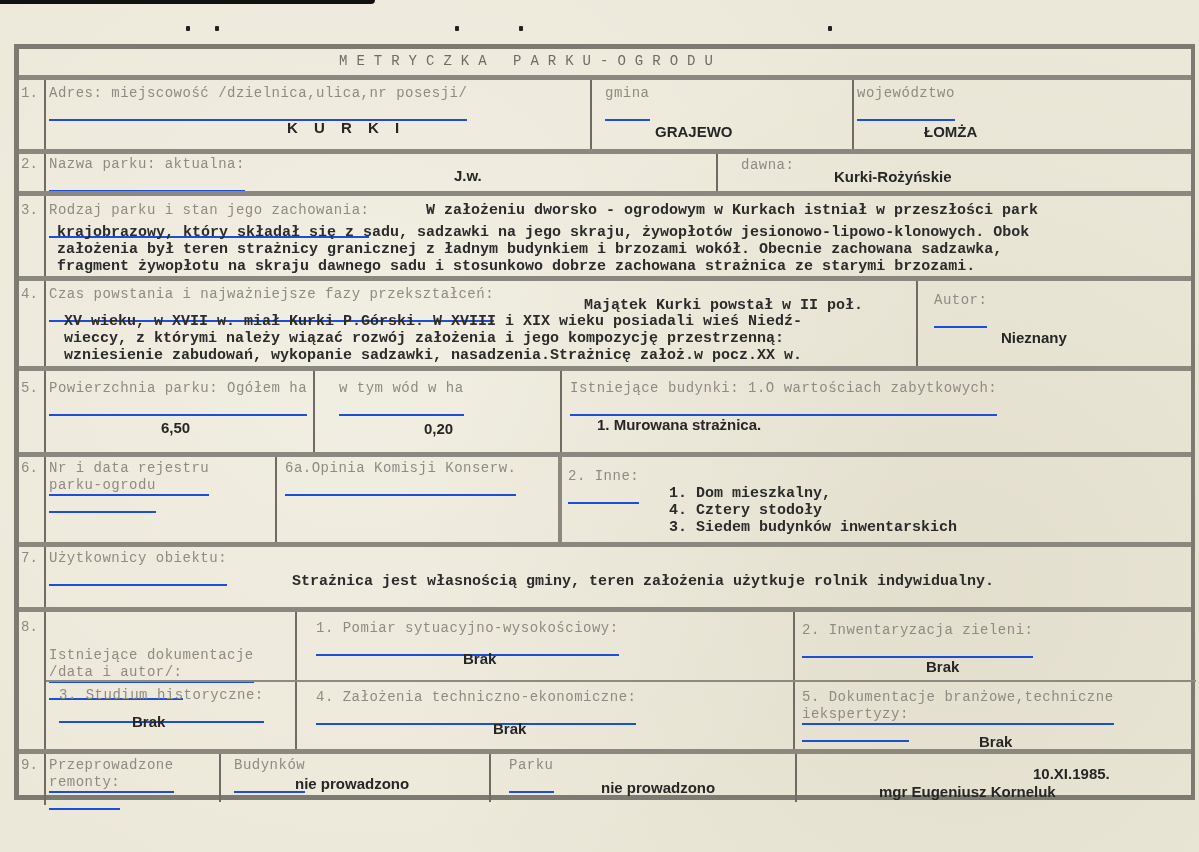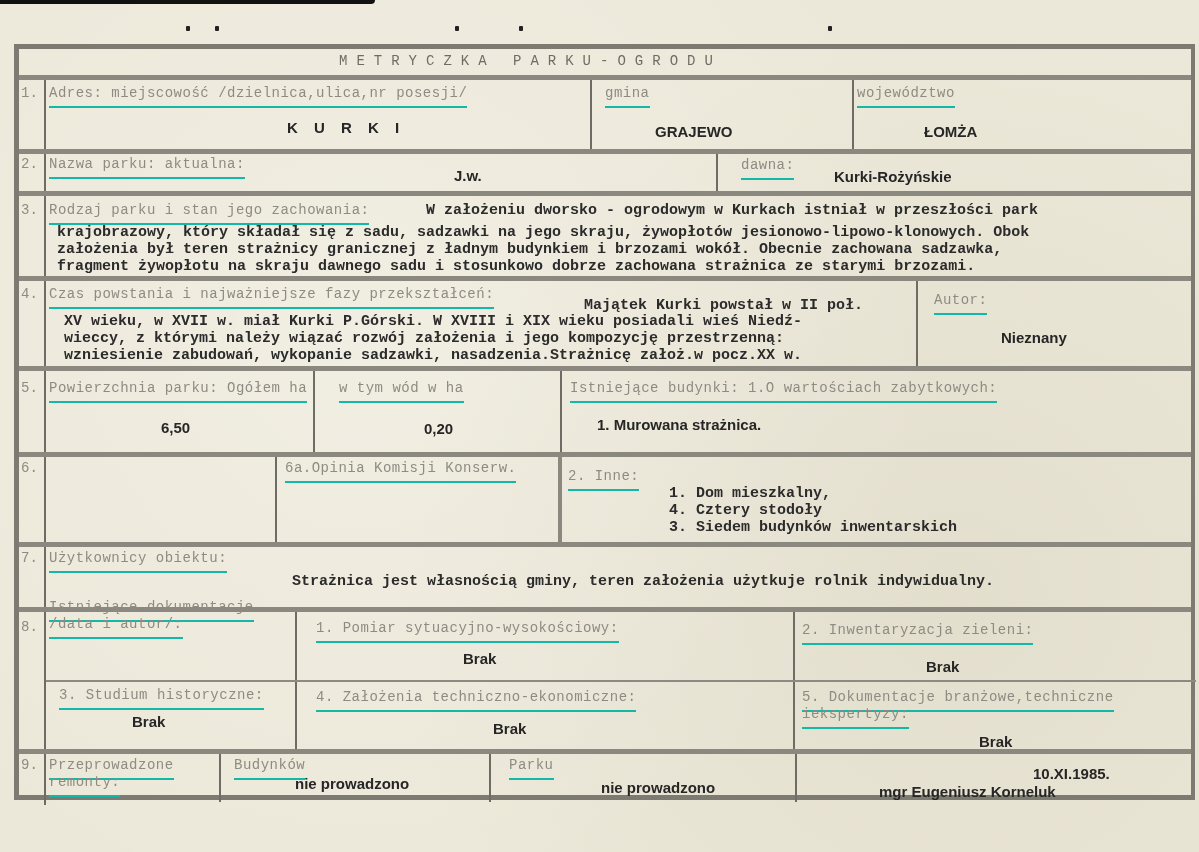--- a/index.html
+++ b/index.html
@@ -20,21 +20,21 @@
     border:5px solid #7d7a72;
     border-right-width:4px;
   }
   .hline { position:absolute; height:5px; background:#8b887f; }
   .hline.thin { height:2px; background:#8d8a82; }
   .vline { position:absolute; width:2px; background:#6f6c66; }
   .vline.thick { width:4px; background:#8b887f; }
   .label {
     position:absolute; font-size:14px; color:#8e8b83; letter-spacing:0.5px; white-space:nowrap;
   }
-  .label .u { border-bottom:2px solid #14b8a6; padding-bottom:5px; }
+  .label .u { border-bottom:2px solid #1d4ed8; padding-bottom:18px; }
   .num { position:absolute; font-size:14px; color:#8e8b83; }
   .val {
     position:absolute; font-size:15px; font-weight:bold; color:#262626; white-space:nowrap;
     font-family:Liberation Sans, sans-serif;
   }
   .para {
     position:absolute; font-size:15px; font-weight:bold; color:#2b2b2b; line-height:17px; white-space:nowrap;
   }
   .title {
     position:absolute; left:0; top:0; width:100%; height:26px; text-align:left;
@@ -101,36 +101,37 @@
   <div class="val" style="left:142px;top:370px">6,50</div>
   <div class="vline" style="left:294px;top:322px;height:84px"></div>
   <div class="label" style="left:320px;top:331px"><span class="u">w tym wód w ha</span></div>
   <div class="val" style="left:405px;top:371px">0,20</div>
   <div class="vline" style="left:541px;top:322px;height:84px"></div>
   <div class="label" style="left:551px;top:331px"><span class="u">Istniejące budynki: 1.O wartościach zabytkowych:</span></div>
   <div class="val" style="left:578px;top:367px">1. Murowana strażnica.</div>
   <div class="hline" style="left:0;top:403px;width:100%"></div>
 
   <div class="num" style="left:2px;top:411px">6.</div>
+  <div class="label" style="left:30px;top:411px;line-height:17px"><span class="u">Nr i data rejestru</span><br><span class="u">parku-ogrodu</span></div>
   <div class="vline" style="left:256px;top:408px;height:88px"></div>
   <div class="label" style="left:266px;top:411px"><span class="u">6a.Opinia Komisji Konserw.</span></div>
   <div class="vline thick" style="left:539px;top:408px;height:88px"></div>
   <div class="label" style="left:549px;top:419px"><span class="u">2. Inne:</span></div>
   <div class="para" style="left:650px;top:436px;font-weight:bold">1. Dom mieszkalny,</div>
   <div class="para" style="left:650px;top:453px">4. Cztery stodoły</div>
   <div class="para" style="left:650px;top:470px">3. Siedem budynków inwentarskich</div>
   <div class="hline" style="left:0;top:493px;width:100%"></div>
 
   <div class="num" style="left:2px;top:501px">7.</div>
   <div class="label" style="left:30px;top:501px"><span class="u">Użytkownicy obiektu:</span></div>
   <div class="para" style="left:273px;top:524px">Strażnica jest własnością gminy, teren założenia użytkuje rolnik indywidualny.</div>
   <div class="hline" style="left:0;top:558px;width:100%"></div>
 
   <div class="num" style="left:2px;top:570px">8.</div>
-  <div class="label" style="left:30px;top:550px;line-height:17px"><span class="u">Istniejące dokumentacje</span><br><span class="u">/data i autor/:</span></div>
+  <div class="label" style="left:30px;top:598px;line-height:17px"><span class="u">Istniejące dokumentacje</span><br><span class="u">/data i autor/:</span></div>
   <div class="vline" style="left:276px;top:563px;height:140px"></div>
   <div class="label" style="left:297px;top:571px"><span class="u">1. Pomiar sytuacyjno-wysokościowy:</span></div>
   <div class="val" style="left:444px;top:601px">Brak</div>
   <div class="vline" style="left:774px;top:563px;height:140px"></div>
   <div class="label" style="left:783px;top:573px"><span class="u">2. Inwentaryzacja zieleni:</span></div>
   <div class="val" style="left:907px;top:609px">Brak</div>
   <div class="hline thin" style="left:27px;top:631px;width:1150px"></div>
   <div class="label" style="left:40px;top:638px"><span class="u">3. Studium historyczne:</span></div>
   <div class="val" style="left:113px;top:664px">Brak</div>
   <div class="label" style="left:297px;top:640px"><span class="u">4. Założenia techniczno-ekonomiczne:</span></div>

